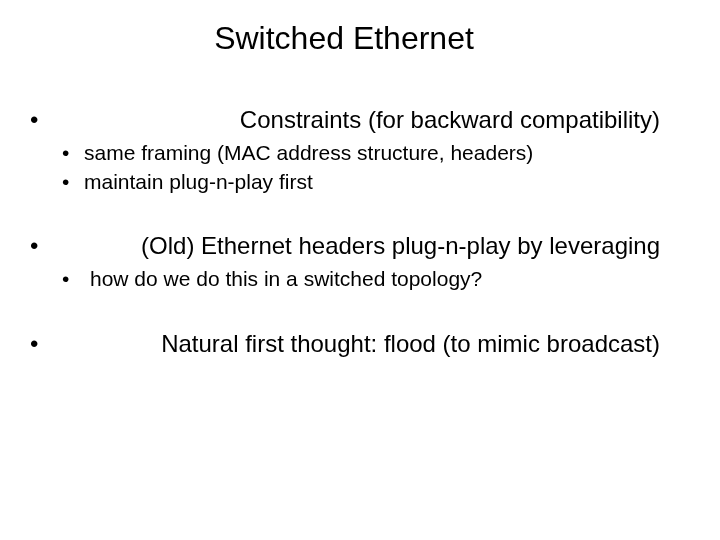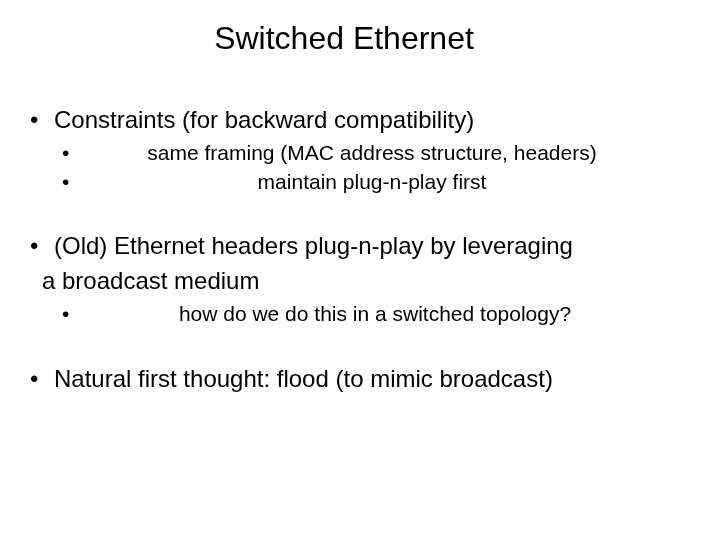--- a/index.html
+++ b/index.html
@@ -34,35 +34,35 @@
     margin-bottom: 4px;
   }
   .l1 .bullet {
     width: 24px;
     flex: 0 0 24px;
     text-align: left;
     padding-left: 2px;
   }
   .l1 .text {
     flex: 1;
+    text-align: right;
   }
   .l2 {
     display: flex;
     font-size: 21px;
     margin-left: 34px;
     margin-bottom: 2px;
   }
   .l2 .bullet {
     width: 22px;
     flex: 0 0 22px;
     text-align: left;
   }
   .l2 .text {
     flex: 1;
-    text-align: center;
   }
   .gap {
     height: 34px;
   }
   .cont {
     margin-left: 12px;
   }
 </style>
 </head>
 <body>
@@ -85,24 +85,20 @@
       <div class="bullet">•</div>
       <div class="text">maintain plug-n-play first</div>
     </div>
 
     <div class="gap"></div>
 
     <div class="l1">
       <div class="bullet">•</div>
       <div class="text">(Old) Ethernet headers plug-n-play by leveraging</div>
     </div>
-    <div class="l1 cont">
-      <div class="bullet"></div>
-      <div class="text" style="margin-left:-24px;">a broadcast medium</div>
-    </div>
     <div class="l2">
       <div class="bullet">•</div>
       <div class="text" style="padding-left:6px;">how do we do this in a switched topology?</div>
     </div>
 
     <div class="gap"></div>
 
     <div class="l1">
       <div class="bullet">•</div>
       <div class="text">Natural first thought: flood (to mimic broadcast)</div>

